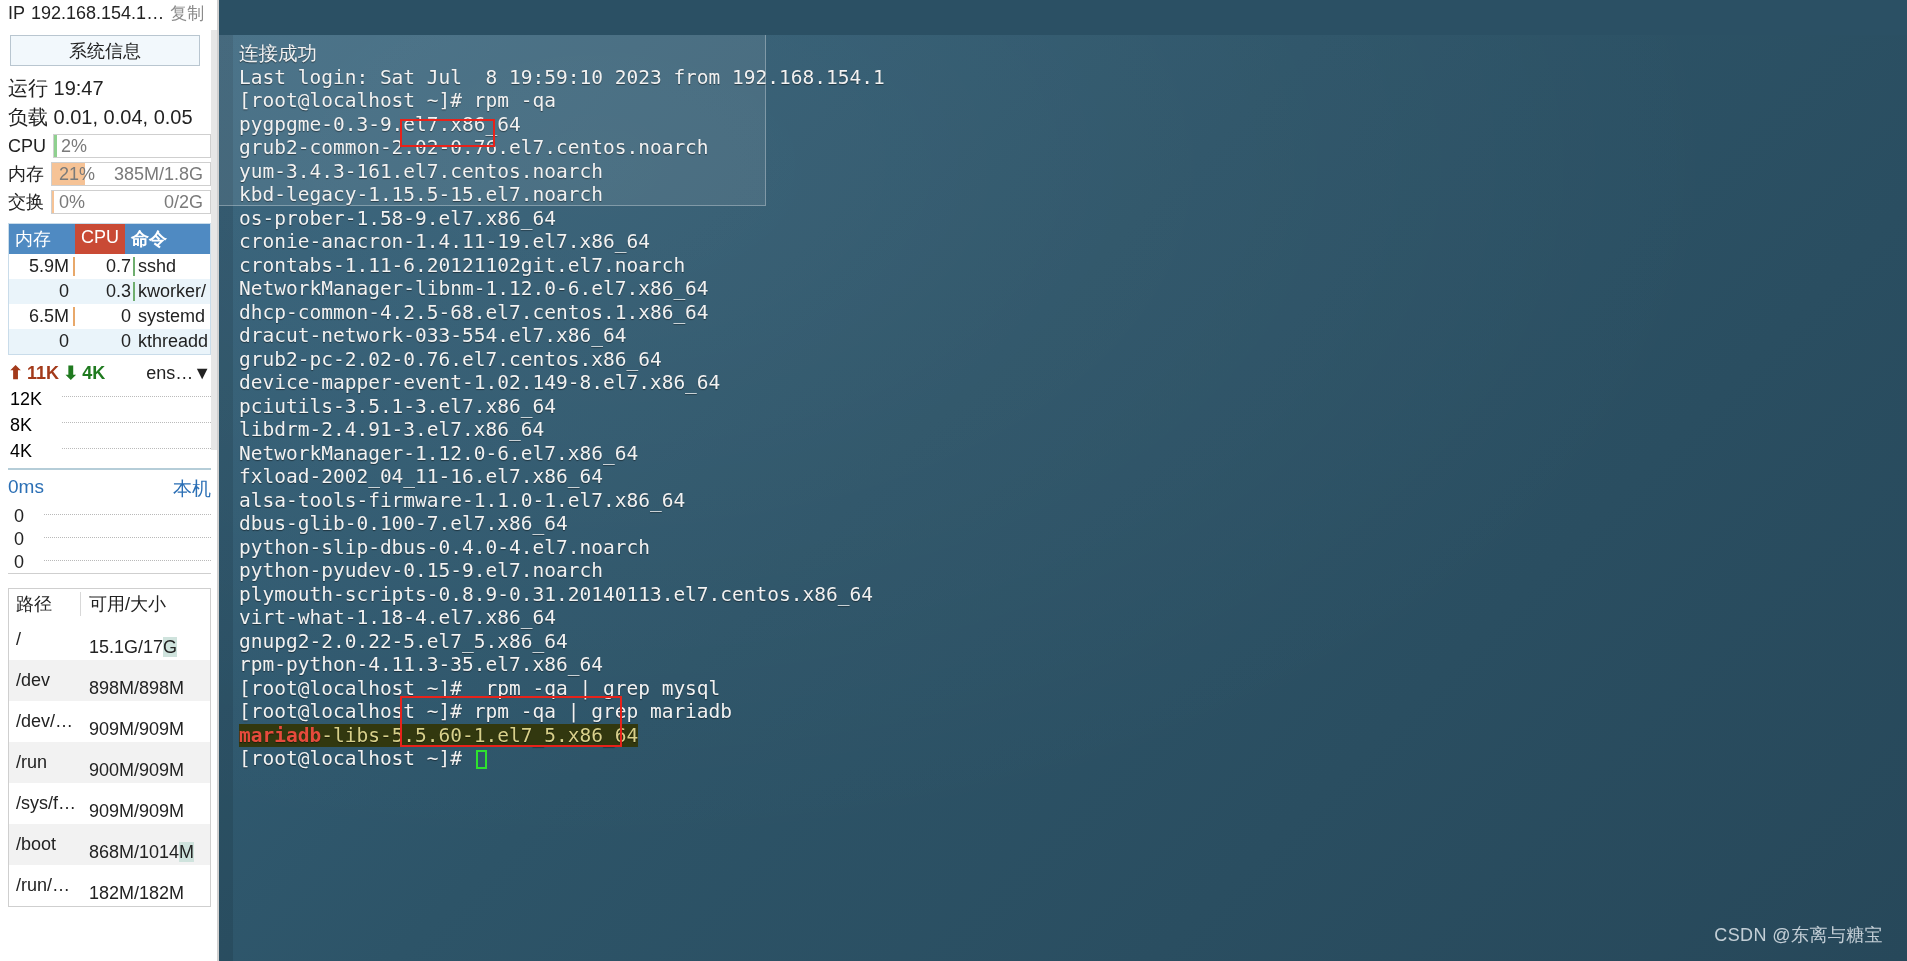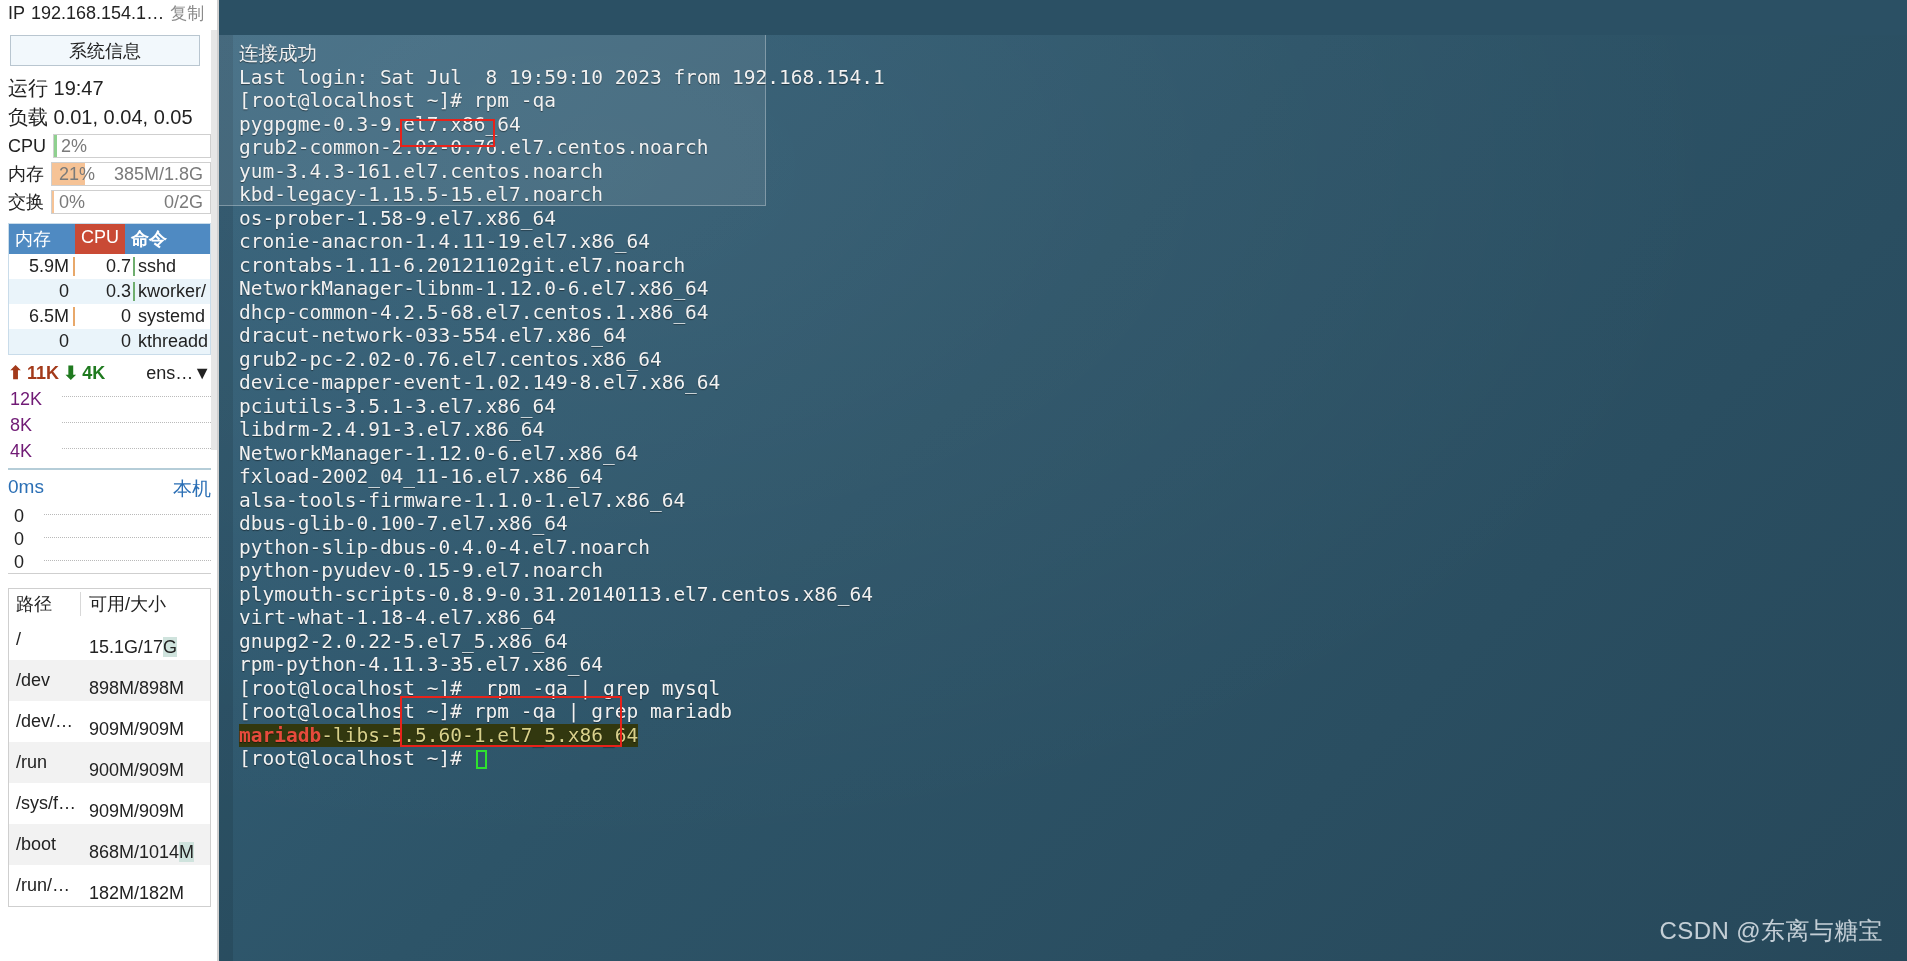--- a/index.html
+++ b/index.html
@@ -84,21 +84,21 @@
   }
   .net-head .up { color: #a33a1a; }
   .net-head .dn { color: #1f7a1f; }
   .net-head .arrow-up { color: #a33a1a; }
   .net-head .arrow-dn { color: #1f7a1f; }
   .net-head .iface { margin-left: auto; font-weight: normal; color: #222; display: flex; align-items: center; }
   .net-chart {
     position: relative; margin: 0 8px 0 8px; height: 84px;
     background: #fff; border-bottom: 2px solid #b5cdd8;
   }
-  .net-chart .ylabels { position: absolute; left: 2px; top: 0; font-size: 18px; color: #701a75; line-height: 26px; }
+  .net-chart .ylabels { position: absolute; left: 2px; top: 0; font-size: 18px; color: #000000; line-height: 26px; }
   .net-chart .plot { position: absolute; left: 54px; right: 0; top: 2px; bottom: 2px; }
   .net-chart .grid { position: absolute; left: 0; right: 0; height: 0; border-top: 1px dotted #bbb; }
   .net-chart .bars { position: absolute; left: 0; right: 0; bottom: 0; top: 0; display: flex; align-items: flex-end; gap: 1px; }
   .net-chart .bar { flex: 1 1 auto; position: relative; }
   .net-chart .bar .up { position: absolute; left: 0; right: 0; bottom: 0; background: #f9ceb8; }
   .net-chart .bar .dn { position: absolute; left: 0; right: 0; bottom: 0; background: #9b9d72; }
 
   
   .lat-head { display: flex; padding: 6px 8px 0 8px; font-size: 19px; color: #2b6fb5; }
   .lat-head .right { margin-left: auto; }
@@ -175,21 +175,21 @@
   .pkg-match .r { color: #d8d08a; }
   .cursor { display: inline-block; width: 11px; height: 19px;
     border: 2px solid #2ee22e; vertical-align: -4px; margin-left: 2px; background: transparent; }
 
   .redbox { position: absolute; border: 2px solid #e8221a; pointer-events: none; }
   #redbox1 { left: 181px; top: 84px; width: 95px; height: 28px; }
   #redbox2 { left: 181px; top: 661px; width: 222px; height: 51px; }
 
   #watermark {
     position: absolute; right: 24px; bottom: 14px;
-    color: rgba(235,240,245,0.80); font-size: 24px;
+    color: rgba(235,240,245,0.80); font-size: 18px;
     font-family: "Liberation Sans", sans-serif;
     letter-spacing: .4px;
   }
 </style>
 </head>
 <body>
 
 <div id="app">
 
   <div id="sidebar">

